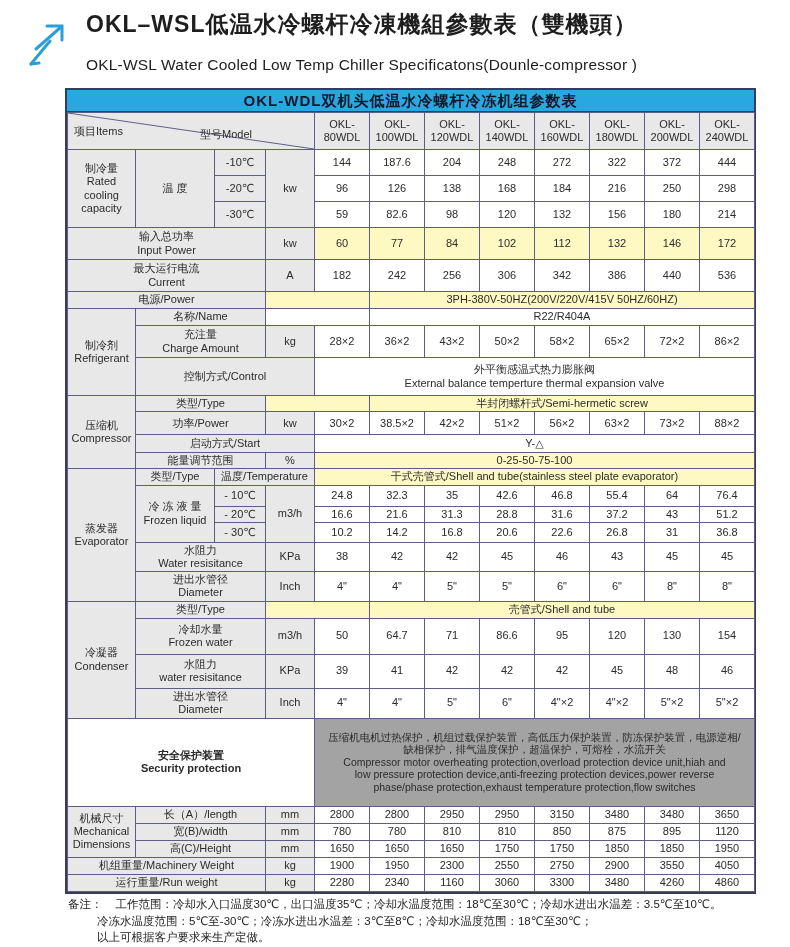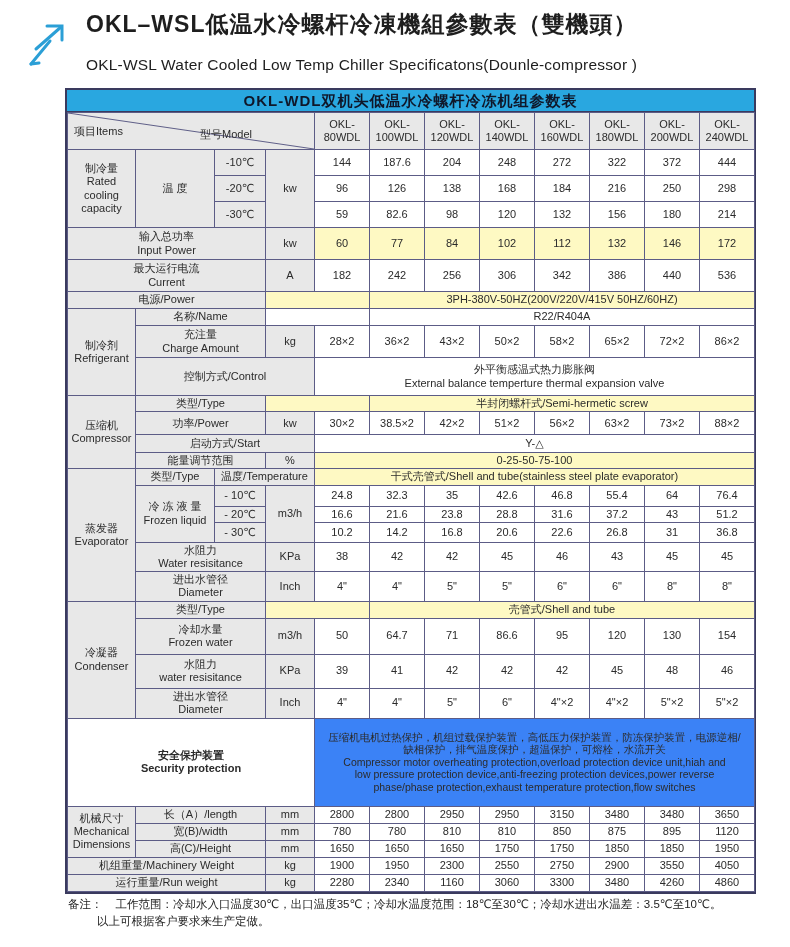--- a/index.html
+++ b/index.html
@@ -15,21 +15,21 @@
   .banner{background:#29a7e0;color:#0f172a;text-align:center;font-size:15px;font-weight:bold;
     height:21px;line-height:21px;border-bottom:1px solid #3a3a5e;letter-spacing:1px;}
   table.spec{border-collapse:collapse;width:100%;table-layout:fixed;font-size:11px;}
   table.spec td{
     border:1px solid #5c5c86;text-align:center;vertical-align:middle;
     padding:1px 2px;white-space:pre-line;line-height:1.2;overflow:hidden;box-sizing:border-box;
   }
   td.lab{background:#e8e8e8;}
   td.gv{background:#fef9c3;}
   td.val{background:#ffffff;}
-  td.sec{background:#3b82f6;text-align:left;font-size:10.5px;line-height:1.45;padding:3px 7px;}
+  td.sec{background:#a3a3a3;text-align:left;font-size:10.5px;line-height:1.45;padding:3px 7px;}
   td.labw{background:#ffffff;font-weight:bold;}
   td.corner{position:relative;padding:0;}
   .c-items{position:absolute;left:6px;top:12px;font-size:11px;}
   .c-model{position:absolute;left:132px;top:15px;font-size:11px;}
   .diag{position:absolute;left:0;top:0;width:100%;height:100%;}
   .notes{position:absolute;left:68px;top:896px;font-size:11.5px;color:#222222;line-height:1.45;width:700px;}
   .note-row{white-space:nowrap;}
   .note-label{margin-right:13px;}
   .indent{margin-left:29px;}
 </style>
@@ -233,21 +233,21 @@
             <td class="val">42.6</td>
             <td class="val">46.8</td>
             <td class="val">55.4</td>
             <td class="val">64</td>
             <td class="val">76.4</td>
           </tr>
           <tr style="height: 16px;">
             <td class="lab">- 20℃</td>
             <td class="val">16.6</td>
             <td class="val">21.6</td>
-            <td class="val">23.8</td>
+            <td class="val">31.3</td>
             <td class="val">28.8</td>
             <td class="val">31.6</td>
             <td class="val">37.2</td>
             <td class="val">43</td>
             <td class="val">51.2</td>
           </tr>
           <tr style="height: 20px;">
             <td class="lab">- 30℃</td>
             <td class="val">10.2</td>
             <td class="val">14.2</td>
@@ -401,17 +401,18 @@
             <td class="val">3480</td>
             <td class="val">4260</td>
             <td class="val">4860</td>
           </tr>
         </tbody>
     </table>
   </div>
 
   <div class="notes">
     <div class="note-row"><span class="note-label">备注：</span><span>工作范围：冷却水入口温度30℃，出口温度35℃；冷却水温度范围：18℃至30℃；冷却水进出水温差：3.5℃至10℃。</span></div>
+    <div class="note-row indent"><span>冷冻水温度范围：5℃至-30℃；冷冻水进出水温差：3℃至8℃；冷却水温度范围：18℃至30℃；</span></div>
     <div class="note-row indent"><span>以上可根据客户要求来生产定做。</span></div>
     <div class="note-row indent"></div>
   </div>
 
 </div>
 
 </body></html>

